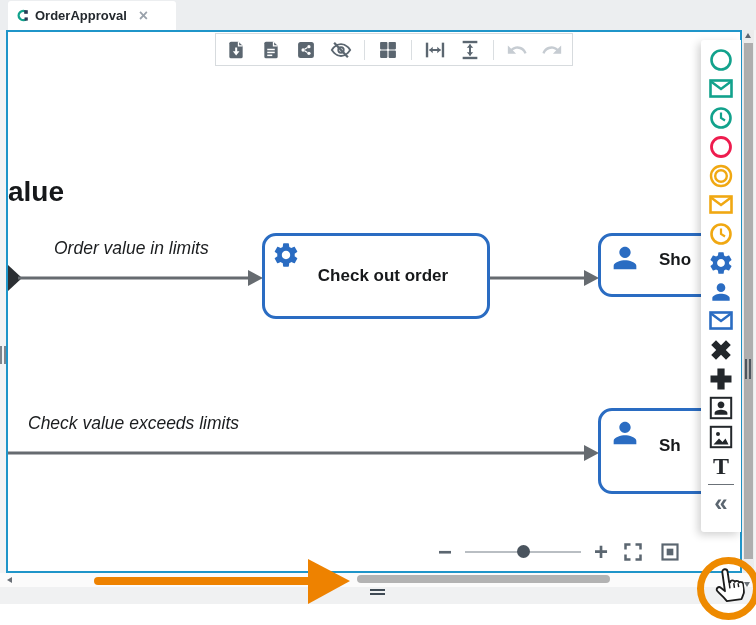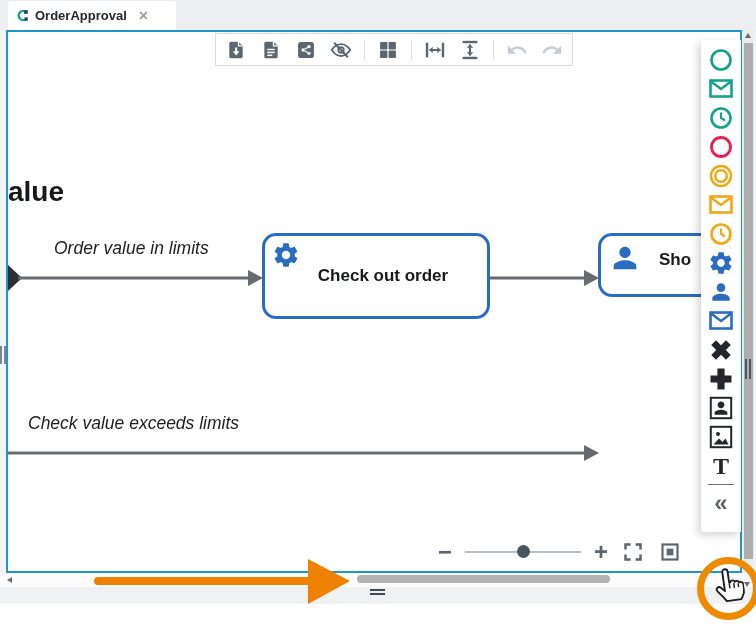--- a/index.html
+++ b/index.html
@@ -205,20 +205,28 @@
 
   <div class="task task2">
     <span class="corner-icon">
       <svg width="34" height="34" viewBox="0 0 24 24">
           <path d="M12 12c2.2 0 4-1.8 4-4s-1.8-4-4-4-4 1.8-4 4 1.8 4 4 4zm0 1.5c-2.7 0-8 1.35-8 4V20h16v-2.5c0-2.65-5.3-4-8-4z" fill="#2a6cc2"></path>
         </svg>
     </span>
     <span class="task-label">Sho</span>
   </div>
 
+  <div class="task task3">
+    <span class="corner-icon">
+      <svg width="34" height="34" viewBox="0 0 24 24">
+          <path d="M12 12c2.2 0 4-1.8 4-4s-1.8-4-4-4-4 1.8-4 4 1.8 4 4 4zm0 1.5c-2.7 0-8 1.35-8 4V20h16v-2.5c0-2.65-5.3-4-8-4z" fill="#2a6cc2"></path>
+        </svg>
+    </span>
+    <span class="task-label">Sh</span>
+  </div>
 
   <div class="zoombar">
     <span class="zoom-glyph">−</span>
     <span class="zoom-track">
       <span class="zoom-dot"></span>
     </span>
     <span class="zoom-glyph">+</span>
     <span class="tb-icon">
       <svg width="20" height="20" viewBox="0 0 24 24">
           <path d="M3 9V3h6M15 3h6v6M21 15v6h-6M9 21H3v-6" fill="none" stroke="#5b6670" stroke-width="3"></path>

